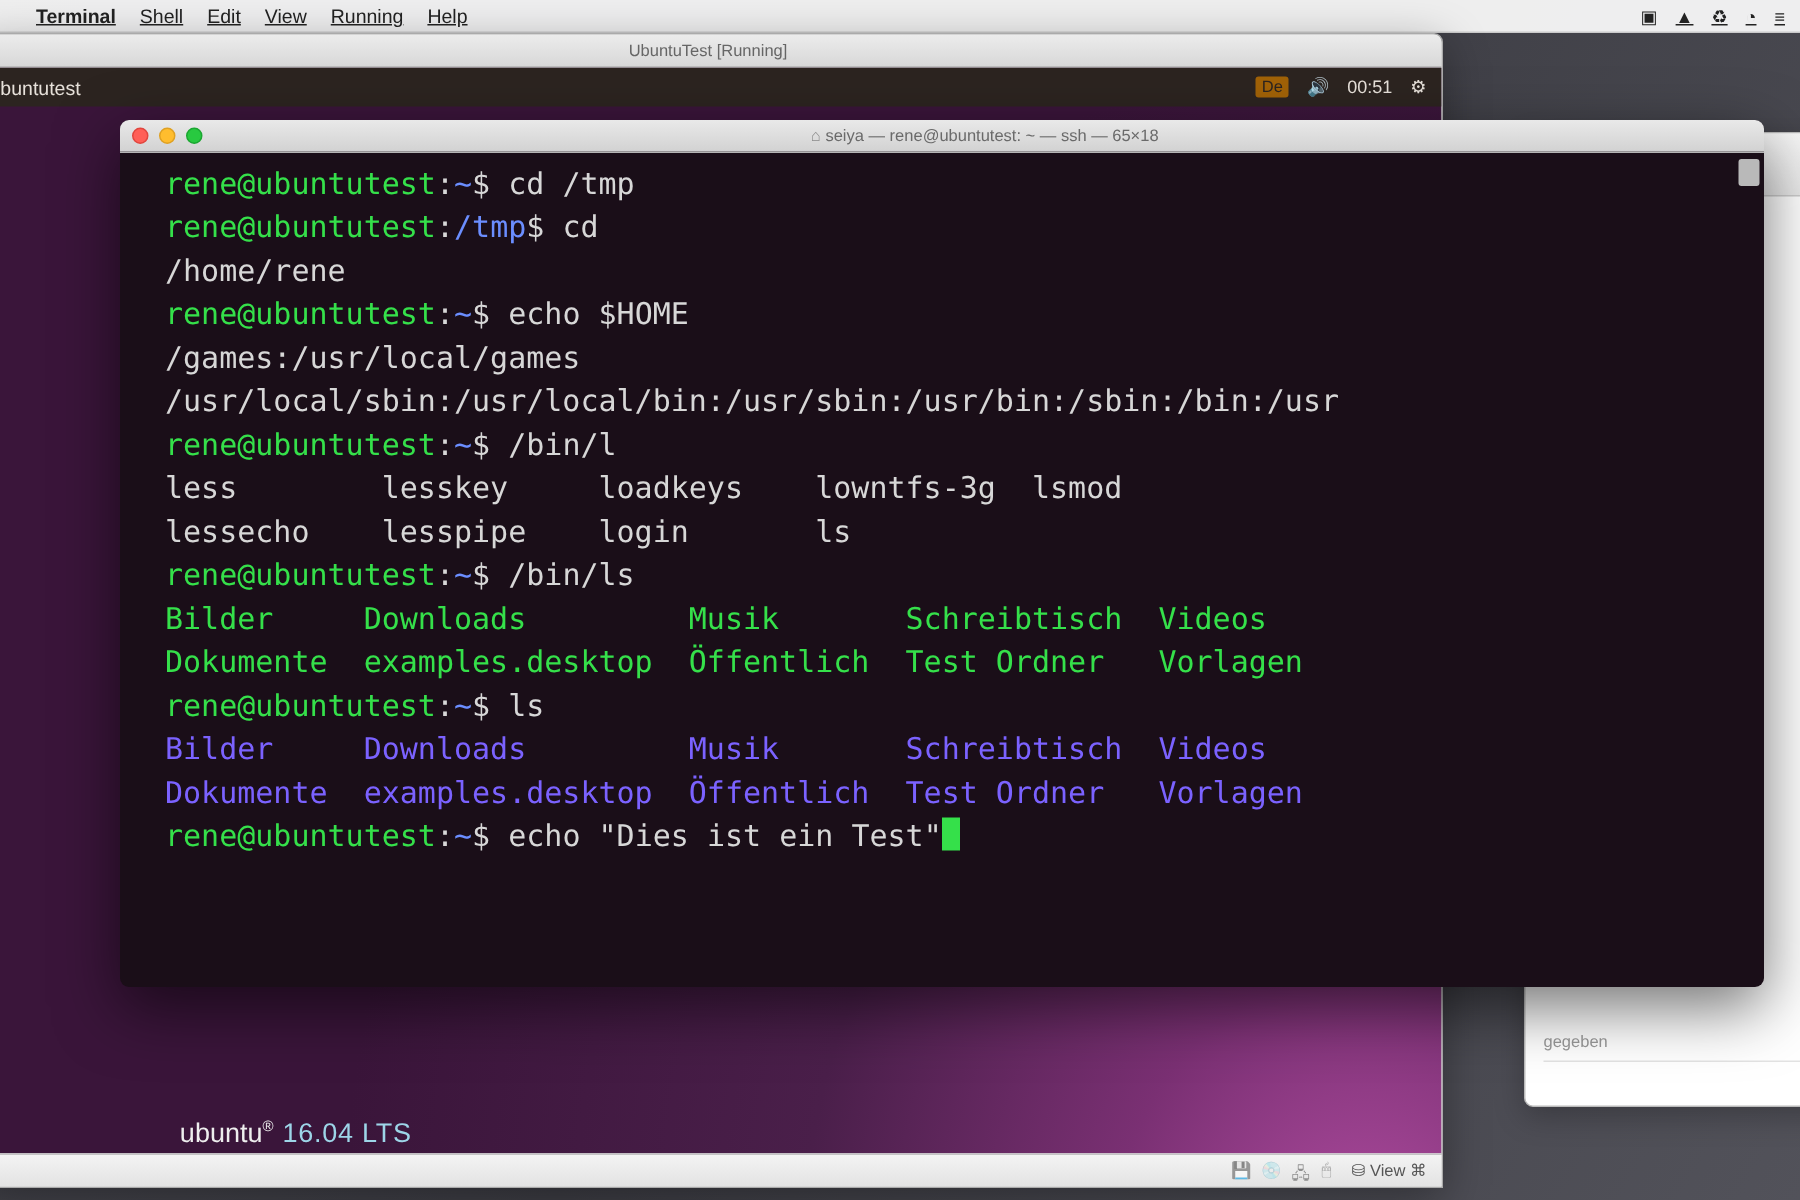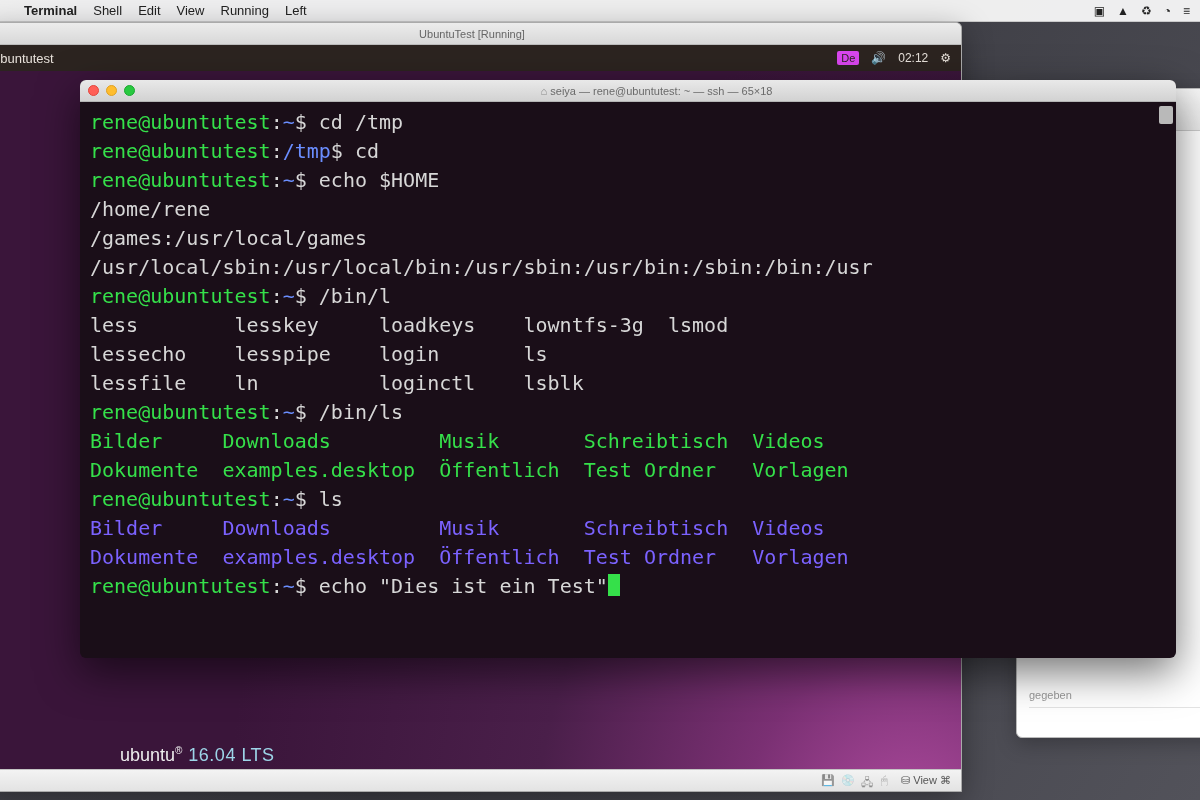--- a/index.html
+++ b/index.html
@@ -2,21 +2,21 @@
 <html><head>
 <meta charset="utf-8">
 <style>
   * { margin:0; padding:0; box-sizing:border-box; }
   html,body { width:1200px; height:800px; overflow:hidden; font-family:-apple-system,"Helvetica Neue",Arial,sans-serif; }
   body { background:linear-gradient(120deg,#4a4a52 0%,#3d3d44 50%,#52525a 100%); }
 
   
   .mac-menubar { position:absolute; top:0; left:0; right:0; height:22px;
     background:rgba(248,248,248,.95); display:flex; align-items:center;
-    font-size:13px; color:#222; padding:0 10px; border-bottom:1px solid rgba(0,0,0,.15); }
+    font-size:13px; color:#222; padding:0 10px; border-bottom:1px solid rgba(0,0,0,.15);text-decoration:underline; }
   .mac-menubar .apple { font-size:14px; margin-right:14px; }
   .mac-menubar .mi { margin-right:16px; cursor:default; }
   .mac-menubar .mi.bold { font-weight:600; }
   .mac-menubar .spacer { flex:1; }
   .mac-menubar .ri { margin-left:12px; font-size:12px; }
 
   
   .vbox-window { position:absolute; top:22px; left:-18px; width:980px; height:770px;
     background:#eee; border:1px solid #aaa; border-radius:6px 6px 0 0; box-shadow:0 8px 30px rgba(0,0,0,.35); }
   .vbox-titlebar { height:22px; background:linear-gradient(#ececec,#d8d8d8);
@@ -29,21 +29,21 @@
   .vbox-statusbar .sicon { width:14px; height:14px; display:inline-block; opacity:.6; }
 
   
   .ubuntu-desktop { position:absolute; inset:0;
     background:radial-gradient(ellipse 70% 110% at 95% 110%, #b04ca0 0%, #7a3073 25%, #4a1f4a 55%, #3a153a 100%); }
   .ubuntu-topbar { height:26px; background:#2c2420; display:flex; align-items:center;
     color:#e7e1da; font-size:13px; padding:0 10px; }
   .ubuntu-topbar .title { font-weight:500; }
   .ubuntu-topbar .spacer { flex:1; }
   .ubuntu-topbar .ind { margin-left:12px; font-size:12px; display:flex; align-items:center; gap:4px; }
-  .ubuntu-topbar .ind .badge { background:#d946ef; color:#2c2420; padding:1px 4px; border-radius:2px; font-size:11px; }
+  .ubuntu-topbar .ind .badge { background:#a16207; color:#2c2420; padding:1px 4px; border-radius:2px; font-size:11px; }
   .ubuntu-brand { position:absolute; left:14%; top:700px; color:#eee; font-size:18px; }
   .ubuntu-brand .reg { font-size:10px; vertical-align:super; }
   .ubuntu-brand .ver { color:#9dd5e8; font-weight:300; margin-left:6px; letter-spacing:.5px; }
 
   
   .side-window { position:absolute; right:-36px; top:88px; width:220px; height:650px;
     background:#fff; border:1px solid #bbb; border-radius:6px; box-shadow:0 6px 20px rgba(0,0,0,.25); }
   .side-window .sw-bar { height:42px; background:linear-gradient(#f7f7f7,#e9e9e9); border-bottom:1px solid #ccc; }
   .side-window .sw-body { padding:12px; font-size:12px; color:#444; }
   .side-window .sw-line { border-bottom:1px solid #e3e3e3; padding:6px 0; color:#999; font-size:11px; }
@@ -56,42 +56,42 @@
     font-size:11px; color:#6a6a6a; }
   .term-titlebar .dots { display:flex; gap:7px; margin-right:10px; }
   .term-titlebar .dot { width:11px; height:11px; border-radius:50%; }
   .term-titlebar .dot.r { background:#ff5f57; border:1px solid #e1463e; }
   .term-titlebar .dot.y { background:#ffbd2e; border:1px solid #dfa123; }
   .term-titlebar .dot.g { background:#28c940; border:1px solid #1ba731; }
   .term-titlebar .ttitle { flex:1; text-align:center; }
   .term-body { position:relative; padding:6px 10px 8px; font-family:Menlo,Consolas,monospace;
       font-size:20px; line-height:29px; height:calc(100% - 22px); }
   .term-scroll { position:absolute; right:3px; top:4px; width:14px; height:18px; background:#b9b9b9; border-radius:2px; }
-  .line { white-space:pre; }
+  .line { white-space:pre;margin-left:20px; }
   .user { color:#35e04a; }
   .colon{ color:#d7d7d7; }
   .path { color:#6b8eff; }
   .dollar { color:#d7d7d7; }
   .cmd { color:#d7d7d7; }
   .out { color:#d7d7d7; }
   .dirtxt { color:#35e04a; }
   .dirblue { color:#7b62ff; }
   .cursor { display:inline-block; width:12px; height:22px; background:#35e04a; vertical-align:-3px; }
 </style>
 </head>
 <body>
 
 <div class="mac-menubar">
   <span class="apple"></span>
   <span class="mi bold">Terminal</span>
   <span class="mi">Shell</span>
   <span class="mi">Edit</span>
   <span class="mi">View</span>
   <span class="mi">Running</span>
-  <span class="mi">Left</span>
+  <span class="mi">Help</span>
   <span class="spacer"></span>
   <span class="ri">▣</span>
   <span class="ri">▲</span>
   <span class="ri">♻</span>
   <span class="ri">◔</span>
   <span class="ri">≡</span>
 </div>
 
 <div class="side-window">
   <div class="sw-bar"></div>
@@ -106,21 +106,21 @@
   </div>
   <div class="vbox-content">
     <div class="ubuntu-desktop">
       <div class="ubuntu-topbar">
         <span class="title">ubuntutest</span>
         <span class="spacer"></span>
         <span class="ind">
             <span class="badge">De</span>
           </span>
         <span class="ind">🔊</span>
-        <span class="ind">02:12</span>
+        <span class="ind">00:51</span>
         <span class="ind">⚙</span>
       </div>
       <div class="ubuntu-brand">
         <span>ubuntu</span><span class="reg">®</span><span class="ver">16.04 LTS</span>
       </div>
     </div>
   </div>
   <div class="vbox-statusbar">
     <span class="sicon">💾</span>
     <span class="sicon">💿</span>
@@ -138,28 +138,27 @@
       <div class="dot g"></div>
     </div>
     <div class="ttitle">
       <span style="opacity:.7">⌂ </span><span>seiya — rene@ubuntutest: ~ — ssh — 65×18</span>
     </div>
   </div>
   <div class="term-body" id="term-body">
     <div class="term-scroll"></div>
   <div class="line"><span><span class="user">rene@ubuntutest</span><span class="colon">:</span><span class="path">~</span><span class="dollar">$ </span></span><span class="cmd">cd /tmp</span></div>
       <div class="line"><span><span class="user">rene@ubuntutest</span><span class="colon">:</span><span class="path">/tmp</span><span class="dollar">$ </span></span><span class="cmd">cd</span></div>
+      <div class="line"><span class="out">/home/rene</span></div>
       <div class="line"><span><span class="user">rene@ubuntutest</span><span class="colon">:</span><span class="path">~</span><span class="dollar">$ </span></span><span class="cmd">echo $HOME</span></div>
-      <div class="line"><span class="out">/home/rene</span></div>
       <div class="line"><span class="out">/games:/usr/local/games</span></div>
       <div class="line"><span class="out">/usr/local/sbin:/usr/local/bin:/usr/sbin:/usr/bin:/sbin:/bin:/usr</span></div>
       <div class="line"><span><span class="user">rene@ubuntutest</span><span class="colon">:</span><span class="path">~</span><span class="dollar">$ </span></span><span class="cmd">/bin/l</span></div>
       <div class="line"><span class="out">less        lesskey     loadkeys    lowntfs-3g  lsmod</span></div>
       <div class="line"><span class="out">lessecho    lesspipe    login       ls</span></div>
-      <div class="line"><span class="out">lessfile    ln          loginctl    lsblk</span></div>
       <div class="line"><span><span class="user">rene@ubuntutest</span><span class="colon">:</span><span class="path">~</span><span class="dollar">$ </span></span><span class="cmd">/bin/ls</span></div>
       <div class="line"><span class="dirtxt">Bilder     Downloads         Musik       Schreibtisch  Videos</span></div>
       <div class="line"><span class="dirtxt">Dokumente  examples.desktop  Öffentlich  Test Ordner   Vorlagen</span></div>
       <div class="line"><span><span class="user">rene@ubuntutest</span><span class="colon">:</span><span class="path">~</span><span class="dollar">$ </span></span><span class="cmd">ls</span></div>
       <div class="line"><span class="dirblue">Bilder     Downloads         Musik       Schreibtisch  Videos</span></div>
       <div class="line"><span class="dirblue">Dokumente  examples.desktop  Öffentlich  Test Ordner   Vorlagen</span></div>
       <div class="line"><span><span class="user">rene@ubuntutest</span><span class="colon">:</span><span class="path">~</span><span class="dollar">$ </span></span><span class="cmd">echo "Dies ist ein Test"</span><span class="cursor"></span></div>
     </div>
 </div>
 

